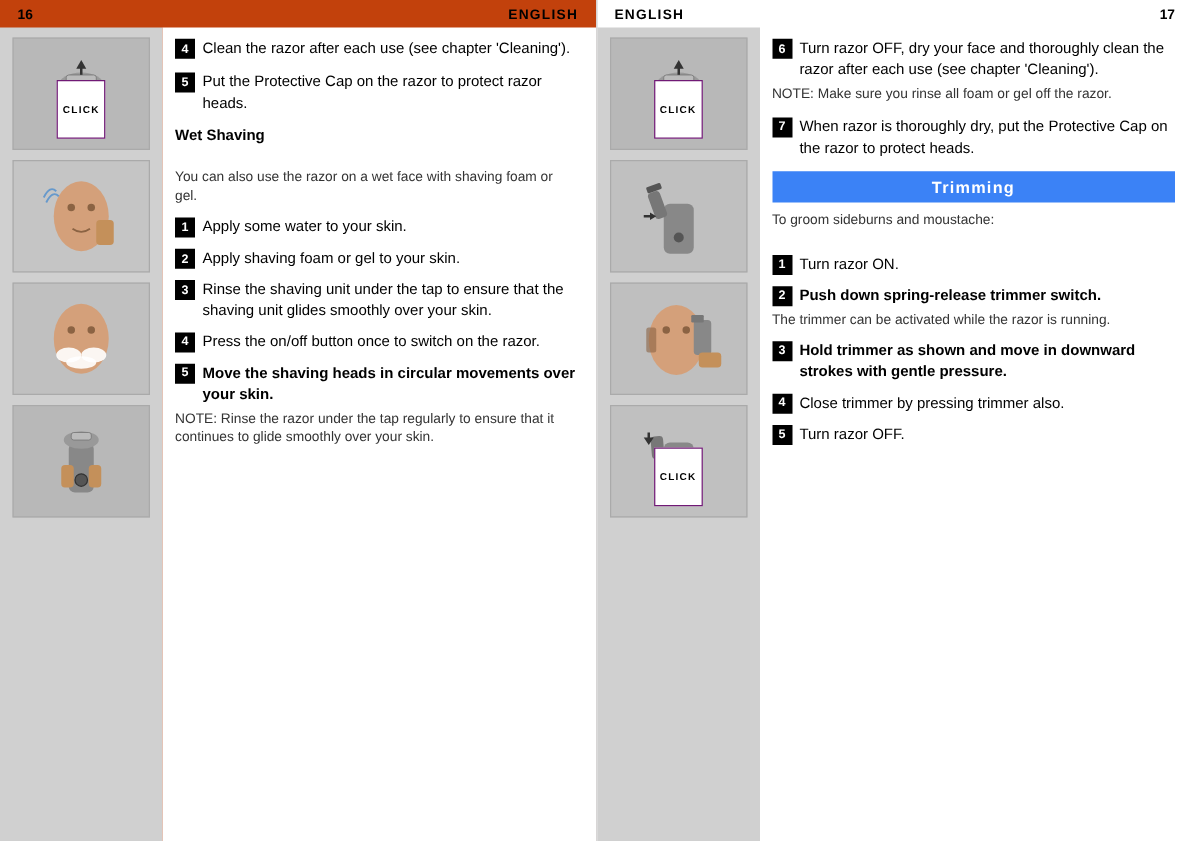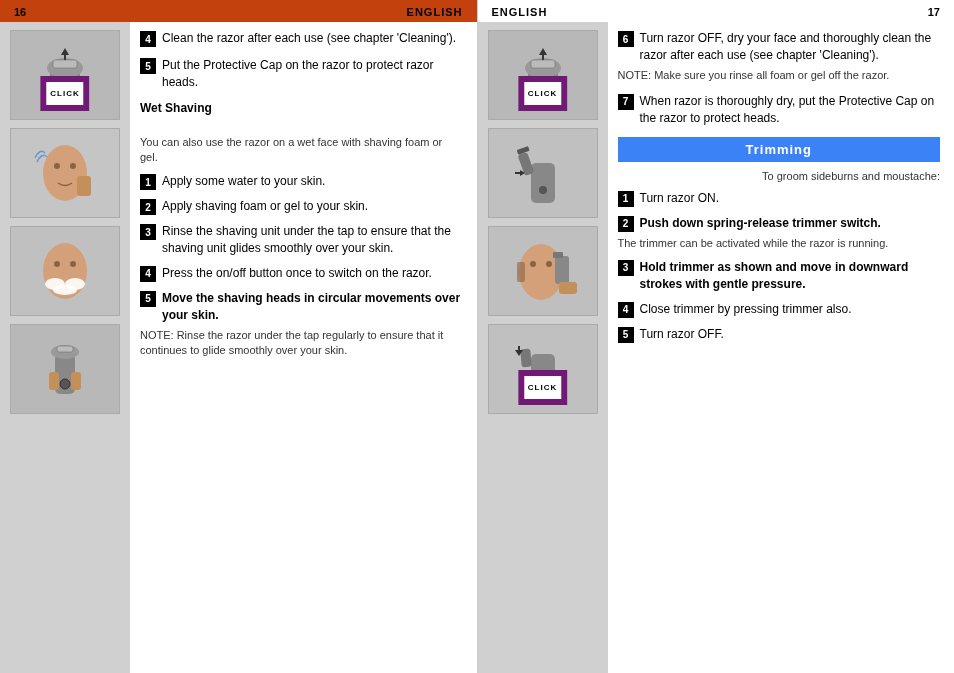--- a/index.html
+++ b/index.html
@@ -161,24 +161,24 @@
       padding: 8px 6px;
       gap: 8px;
     }
     
     .click-badge {
       position: absolute;
       bottom: 8px;
       left: 50%;
       transform: translateX(-50%);
       background: #fff;
-      border: 6px solid #701a75;
+      border: 1px solid #701a75;
       font-size: 8px;
       font-weight: bold;
-      padding: 7px 4px;
+      padding: 18px 4px;
       letter-spacing: 1px;
     }
     
     .razor-top-img {
       background: #b8b8b8;
     }
     .face-img {
       background: #c5c5c5;
     }
     .face2-img {
@@ -192,23 +192,22 @@
     }
     .trimmer-face-img {
       background: #bfbfbf;
     }
     .trimmer-close-img {
       background: #c0c0c0;
     }
     
     .trimming-intro {
       font-size: 11px;
-      margin-bottom: 8px;
+      margin-bottom: 21px;
       color: #333;
-      text-align: right;
     }
   </style>
 </head>
 <body>
 
 <div class="page-wrapper">
 
   <div class="left-page">
 
     <div class="page-header">

